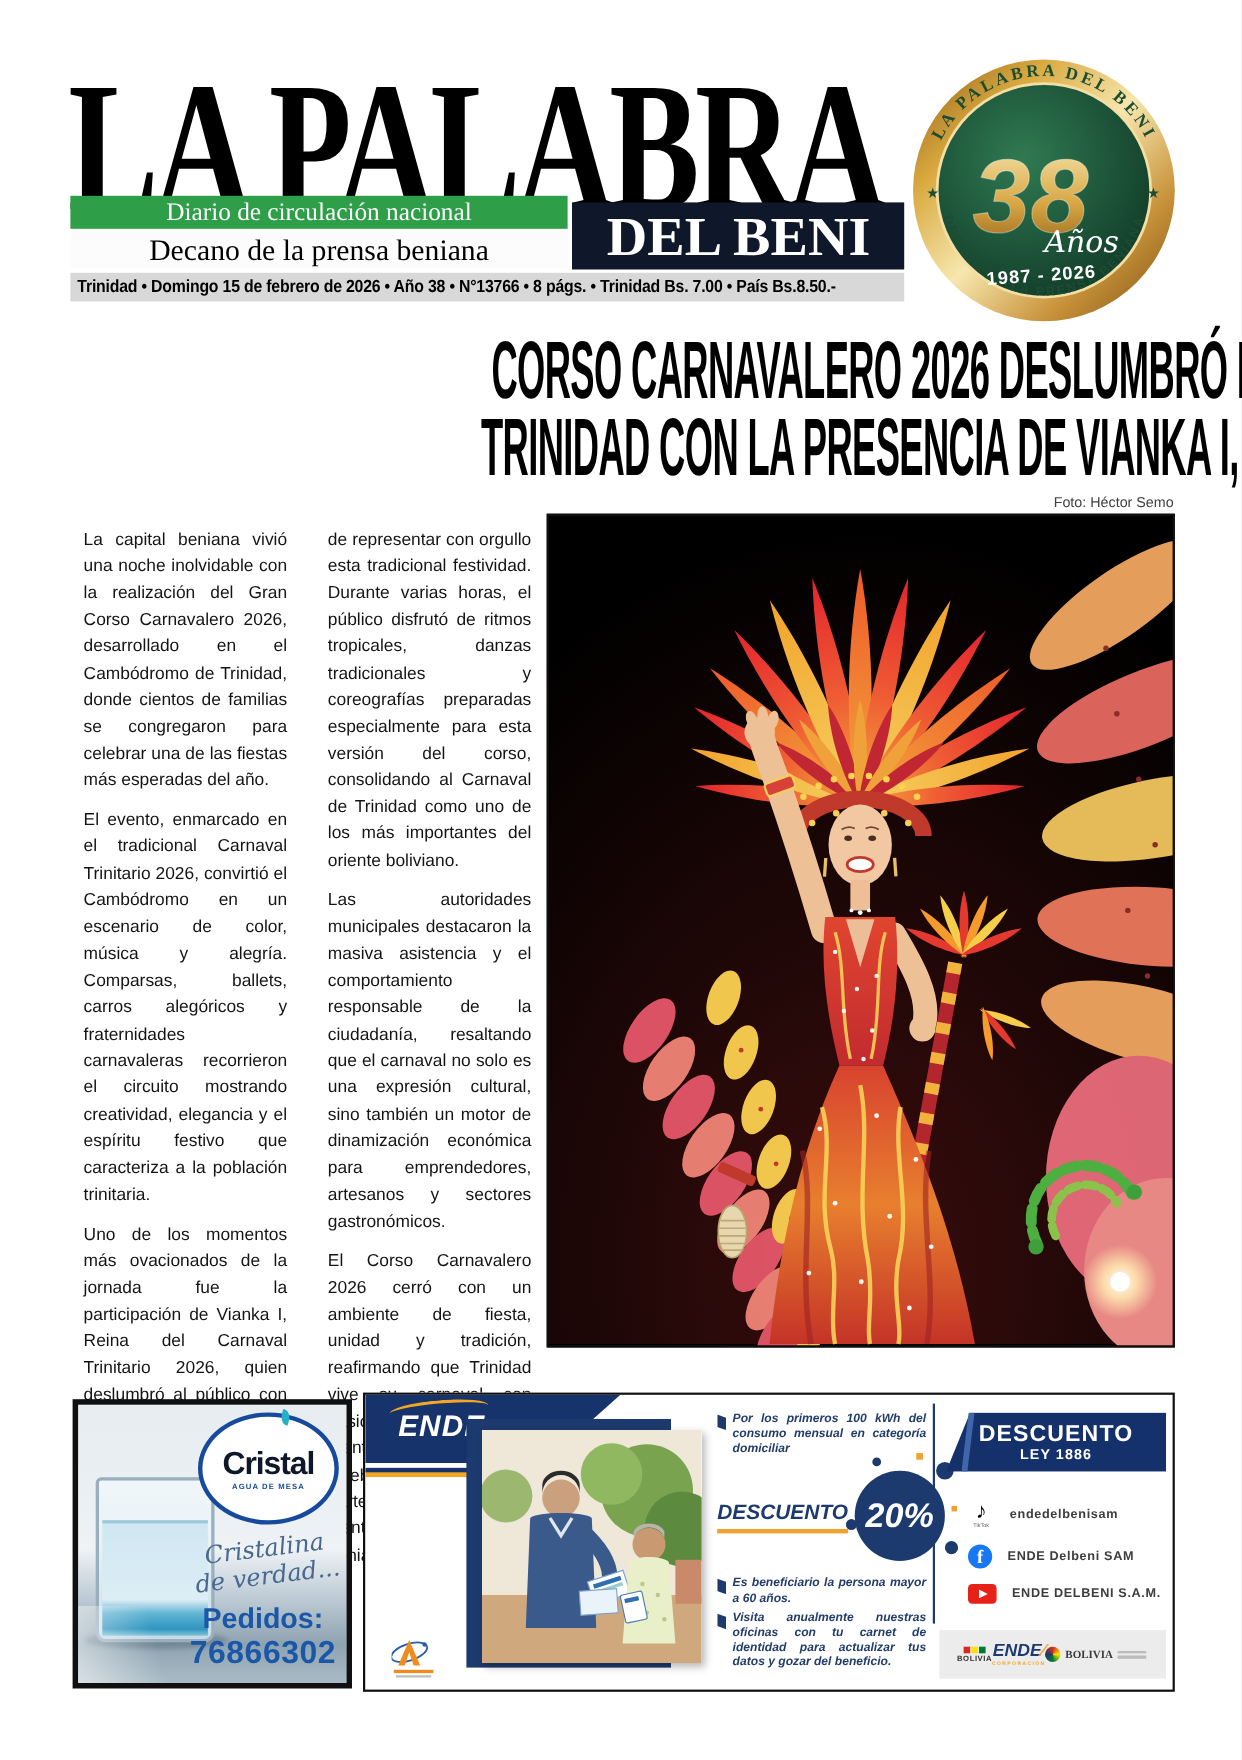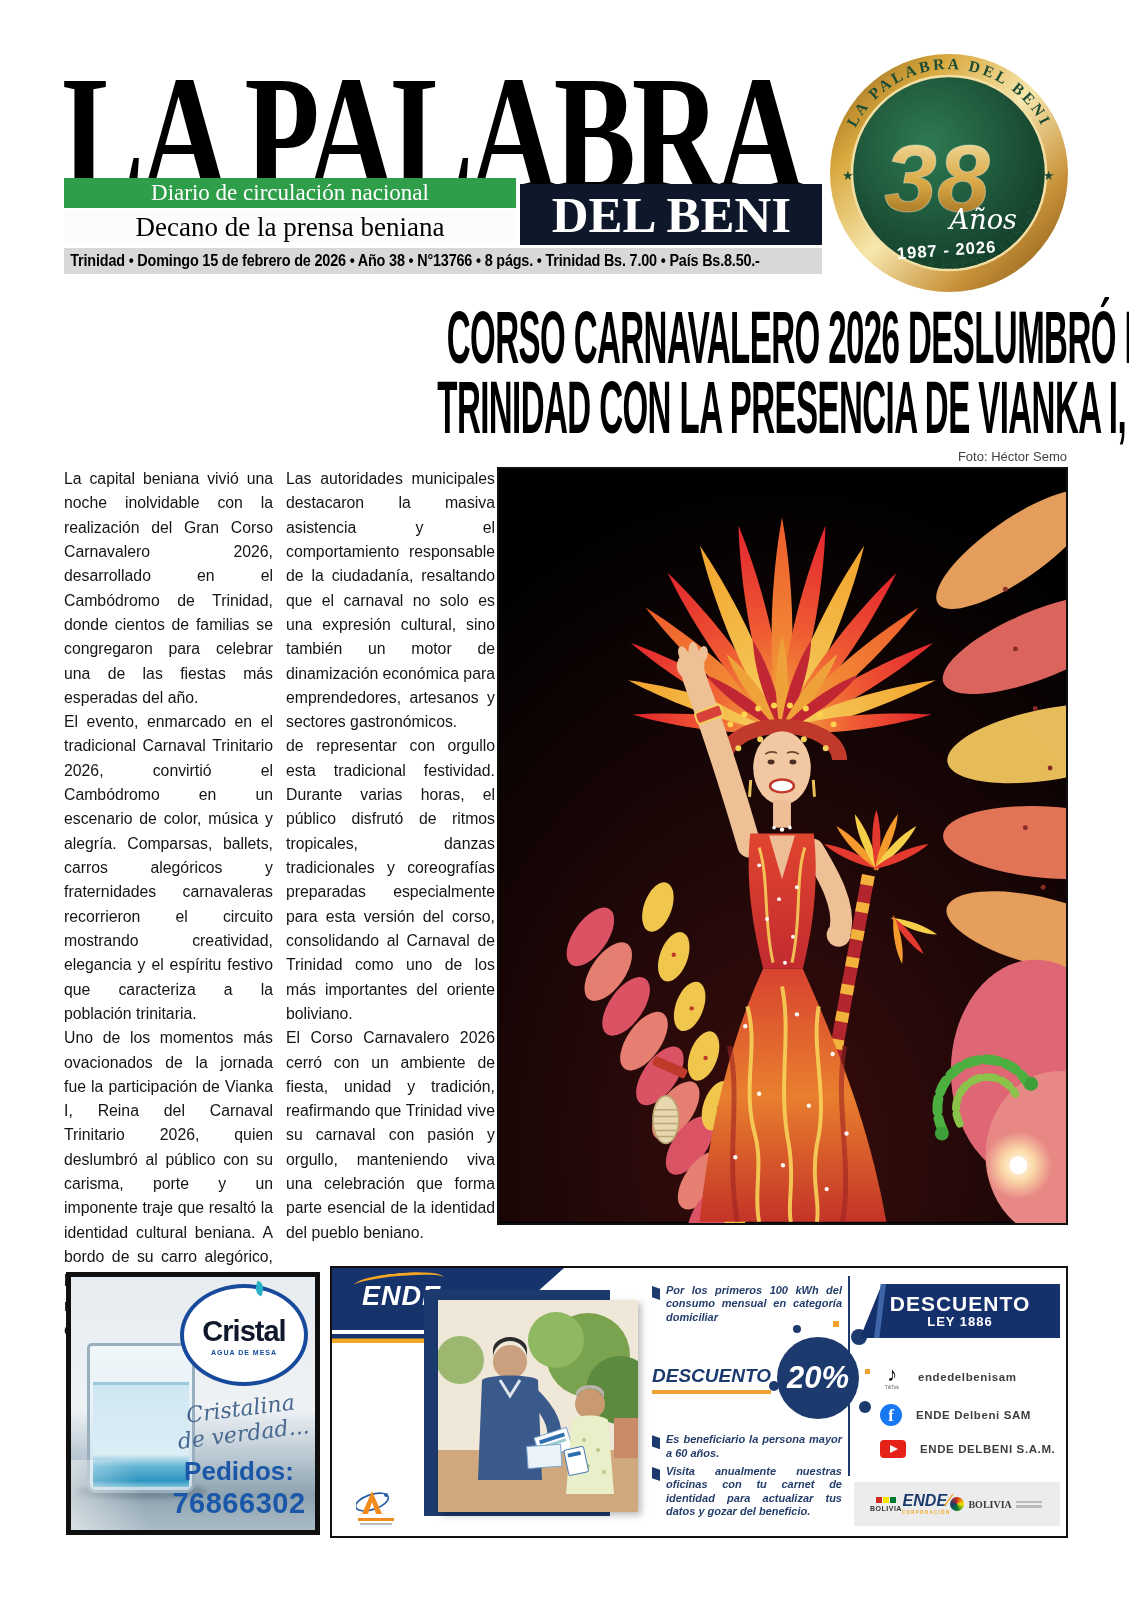--- a/index.html
+++ b/index.html
@@ -28,21 +28,21 @@
 
   
   .headline{position:absolute;left:56px;top:302px;width:1018px;text-align:center;}
   .hl-line{height:70px;line-height:70px;}
   .hl-text{display:inline-block;font-weight:bold;font-size:57px;letter-spacing:-1px;color:#000;
       white-space:nowrap;transform:scale(0.58,1.30);transform-origin:center center;}
 
   
   .credit{position:absolute;left:560px;top:449px;width:507px;text-align:right;font-size:13px;color:#3f3f3f;}
   .col{position:absolute;top:467px;width:209px;font-size:15.8px;line-height:1.54;text-align:justify;color:#141414;}
-  .col p{margin:0;}
+  .col p{margin:12px;}
   #col1{left:64px;} #col2{left:286px;}
   .photo{position:absolute;left:497px;top:467px;width:571px;height:758px;border:2px solid #101010;
       box-sizing:border-box;background:#000;}
   .photo svg{display:block;width:100%;height:100%;}
 
   
   .cristal{position:absolute;left:66px;top:1272px;width:254px;height:263px;border:5px solid #101010;
       box-sizing:border-box;overflow:hidden;
       background:linear-gradient(180deg,#e7ecf0 0%,#eef2f5 52%,#bccad4 70%,#8ea3b0 86%,#a9bbc6 100%);}
   .cristal::after{content:"";position:absolute;left:-30px;bottom:0;width:140px;height:70px;
@@ -212,22 +212,22 @@
   </div>
 
   <div class="credit">Foto: Héctor Semo</div>
 
   <div class="col" id="col1">
     <p>La capital beniana vivió una noche inolvidable con la realización del Gran Corso Carnavalero 2026, desarrollado en el Cambódromo de Trinidad, donde cientos de familias se congregaron para celebrar una de las fiestas más esperadas del año.</p>
     <p>El evento, enmarcado en el tradicional Carnaval Trinitario 2026, convirtió el Cambódromo en un escenario de color, música y alegría. Comparsas, ballets, carros alegóricos y fraternidades carnavaleras recorrieron el circuito mostrando creatividad, elegancia y el espíritu festivo que caracteriza a la población trinitaria.</p>
     <p>Uno de los momentos más ovacionados de la jornada fue la participación de Vianka I, Reina del Carnaval Trinitario 2026, quien deslumbró al público con su carisma, porte y un imponente traje que resaltó la identidad cultural beniana. A bordo de su carro alegórico, la soberana saludó a la multitud y reafirmó su compromiso</p>
   </div>
   <div class="col" id="col2">
+    <p>de representar con orgullo esta tradicional festividad. Durante varias horas, el público disfrutó de ritmos tropicales, danzas tradicionales y coreografías preparadas especialmente para esta versión del corso, consolidando al Carnaval de Trinidad como uno de los más importantes del oriente boliviano.</p>
     <p>Las autoridades municipales destacaron la masiva asistencia y el comportamiento responsable de la ciudadanía, resaltando que el carnaval no solo es una expresión cultural, sino también un motor de dinamización económica para emprendedores, artesanos y sectores gastronómicos.</p>
-    <p>de representar con orgullo esta tradicional festividad. Durante varias horas, el público disfrutó de ritmos tropicales, danzas tradicionales y coreografías preparadas especialmente para esta versión del corso, consolidando al Carnaval de Trinidad como uno de los más importantes del oriente boliviano.</p>
     <p>El Corso Carnavalero 2026 cerró con un ambiente de fiesta, unidad y tradición, reafirmando que Trinidad vive su carnaval con pasión y orgullo, manteniendo viva una celebración que forma parte esencial de la identidad del pueblo beniano.</p>
   </div>
 
   <div class="photo">
     <svg viewBox="0 0 571 757">
       <defs>
         <linearGradient id="pR" x1="0" y1="1" x2="0" y2="0">
           <stop offset="0" stop-color="#f3b53e"></stop>
             <stop offset="0.5" stop-color="#ef5b33"></stop>
             <stop offset="1" stop-color="#e3242e"></stop>

